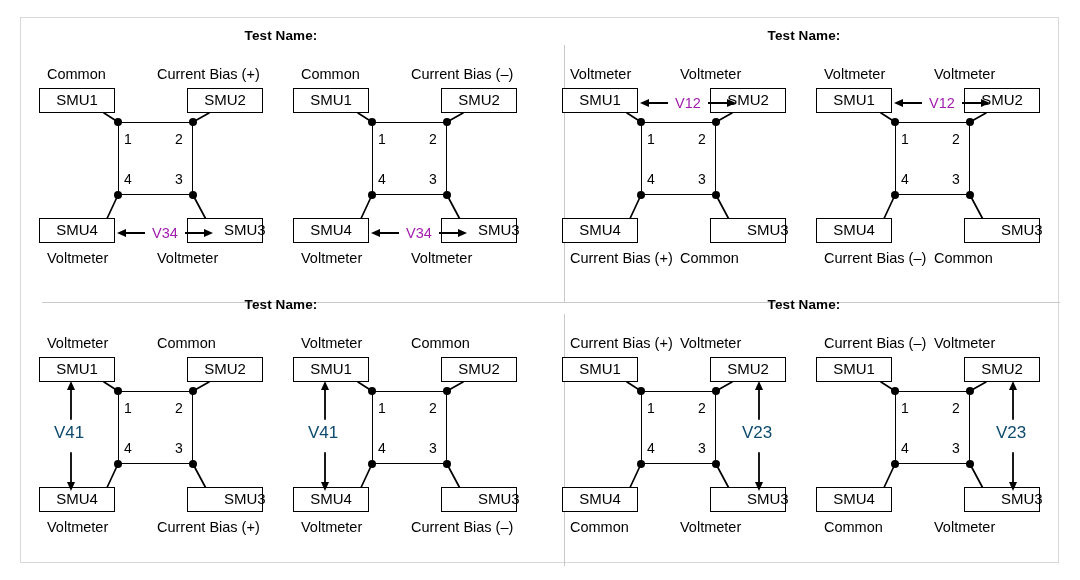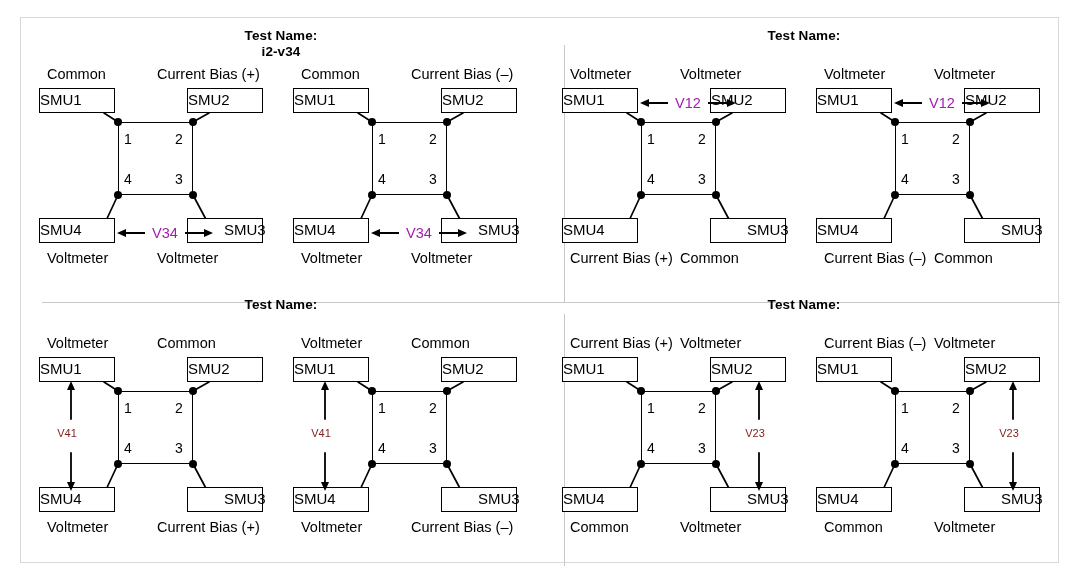--- a/index.html
+++ b/index.html
@@ -100,21 +100,21 @@
   
   .smu {
     position: absolute;
     width: 76px;
     height: 25px;
     border: 1.6px solid #000;
     background: #fff;
     box-sizing: border-box;
     font-size: 15px;
     line-height: 22px;
-    text-align: left;
+    text-align: center;
     color: #000;
   }
   .smu1 { left: 10px;  top: 22px; }
   .smu2 { left: 158px; top: 22px; }
   .smu4 { left: 10px;  top: 152px; }
   .smu3 { left: 158px; top: 152px; padding-left: 36px; }
 
   
   .square {
     position: absolute;
@@ -175,42 +175,41 @@
   .v-arrow-v {
     position: absolute;
     width: 34px;
     height: 110px;
   }
   .v-arrow-v .vlabel {
     position: absolute;
     left: 0; right: 8px;
     top: 42px;
     text-align: center;
-    font-size: 11px;
+    font-size: 17px;
     line-height: 20px;
-    color: #7f1d1d;
+    color: #0c4a6e;
     background: #fff;
   }
   .vv-left  { left: 25px;  top: 46px; }
   .vv-right { left: 190px; top: 46px; }
 </style>
 </head>
 <body>
 
 <div id="root">
   <div class="frame">
     <div class="divider-v"></div>
     <div class="divider-v2"></div>
     <div class="divider-h"></div>
   </div>
 
   <div class="quadrant q-tl">
     <div class="test-title">
       <span class="tn-label">Test Name:</span>
-      <span class="tn-value">i2-v34</span>
     </div>
   <div class="cell cell-a">
         <div class="role role-tl">Common</div>
         <div class="role role-tr">Current Bias (+)</div>
         <div class="role role-bl">Voltmeter</div>
         <div class="role role-br">Voltmeter</div>
         <svg class="lead" width="255" height="200" style="left:0;top:0;">
           <line x1="75" y1="47" x2="89" y2="56" stroke="#000" stroke-width="1.7" stroke-linecap="round"></line>
           <line x1="180" y1="47" x2="164" y2="56" stroke="#000" stroke-width="1.7" stroke-linecap="round"></line>
           <line x1="75" y1="159" x2="89" y2="129" stroke="#000" stroke-width="1.7" stroke-linecap="round"></line>

